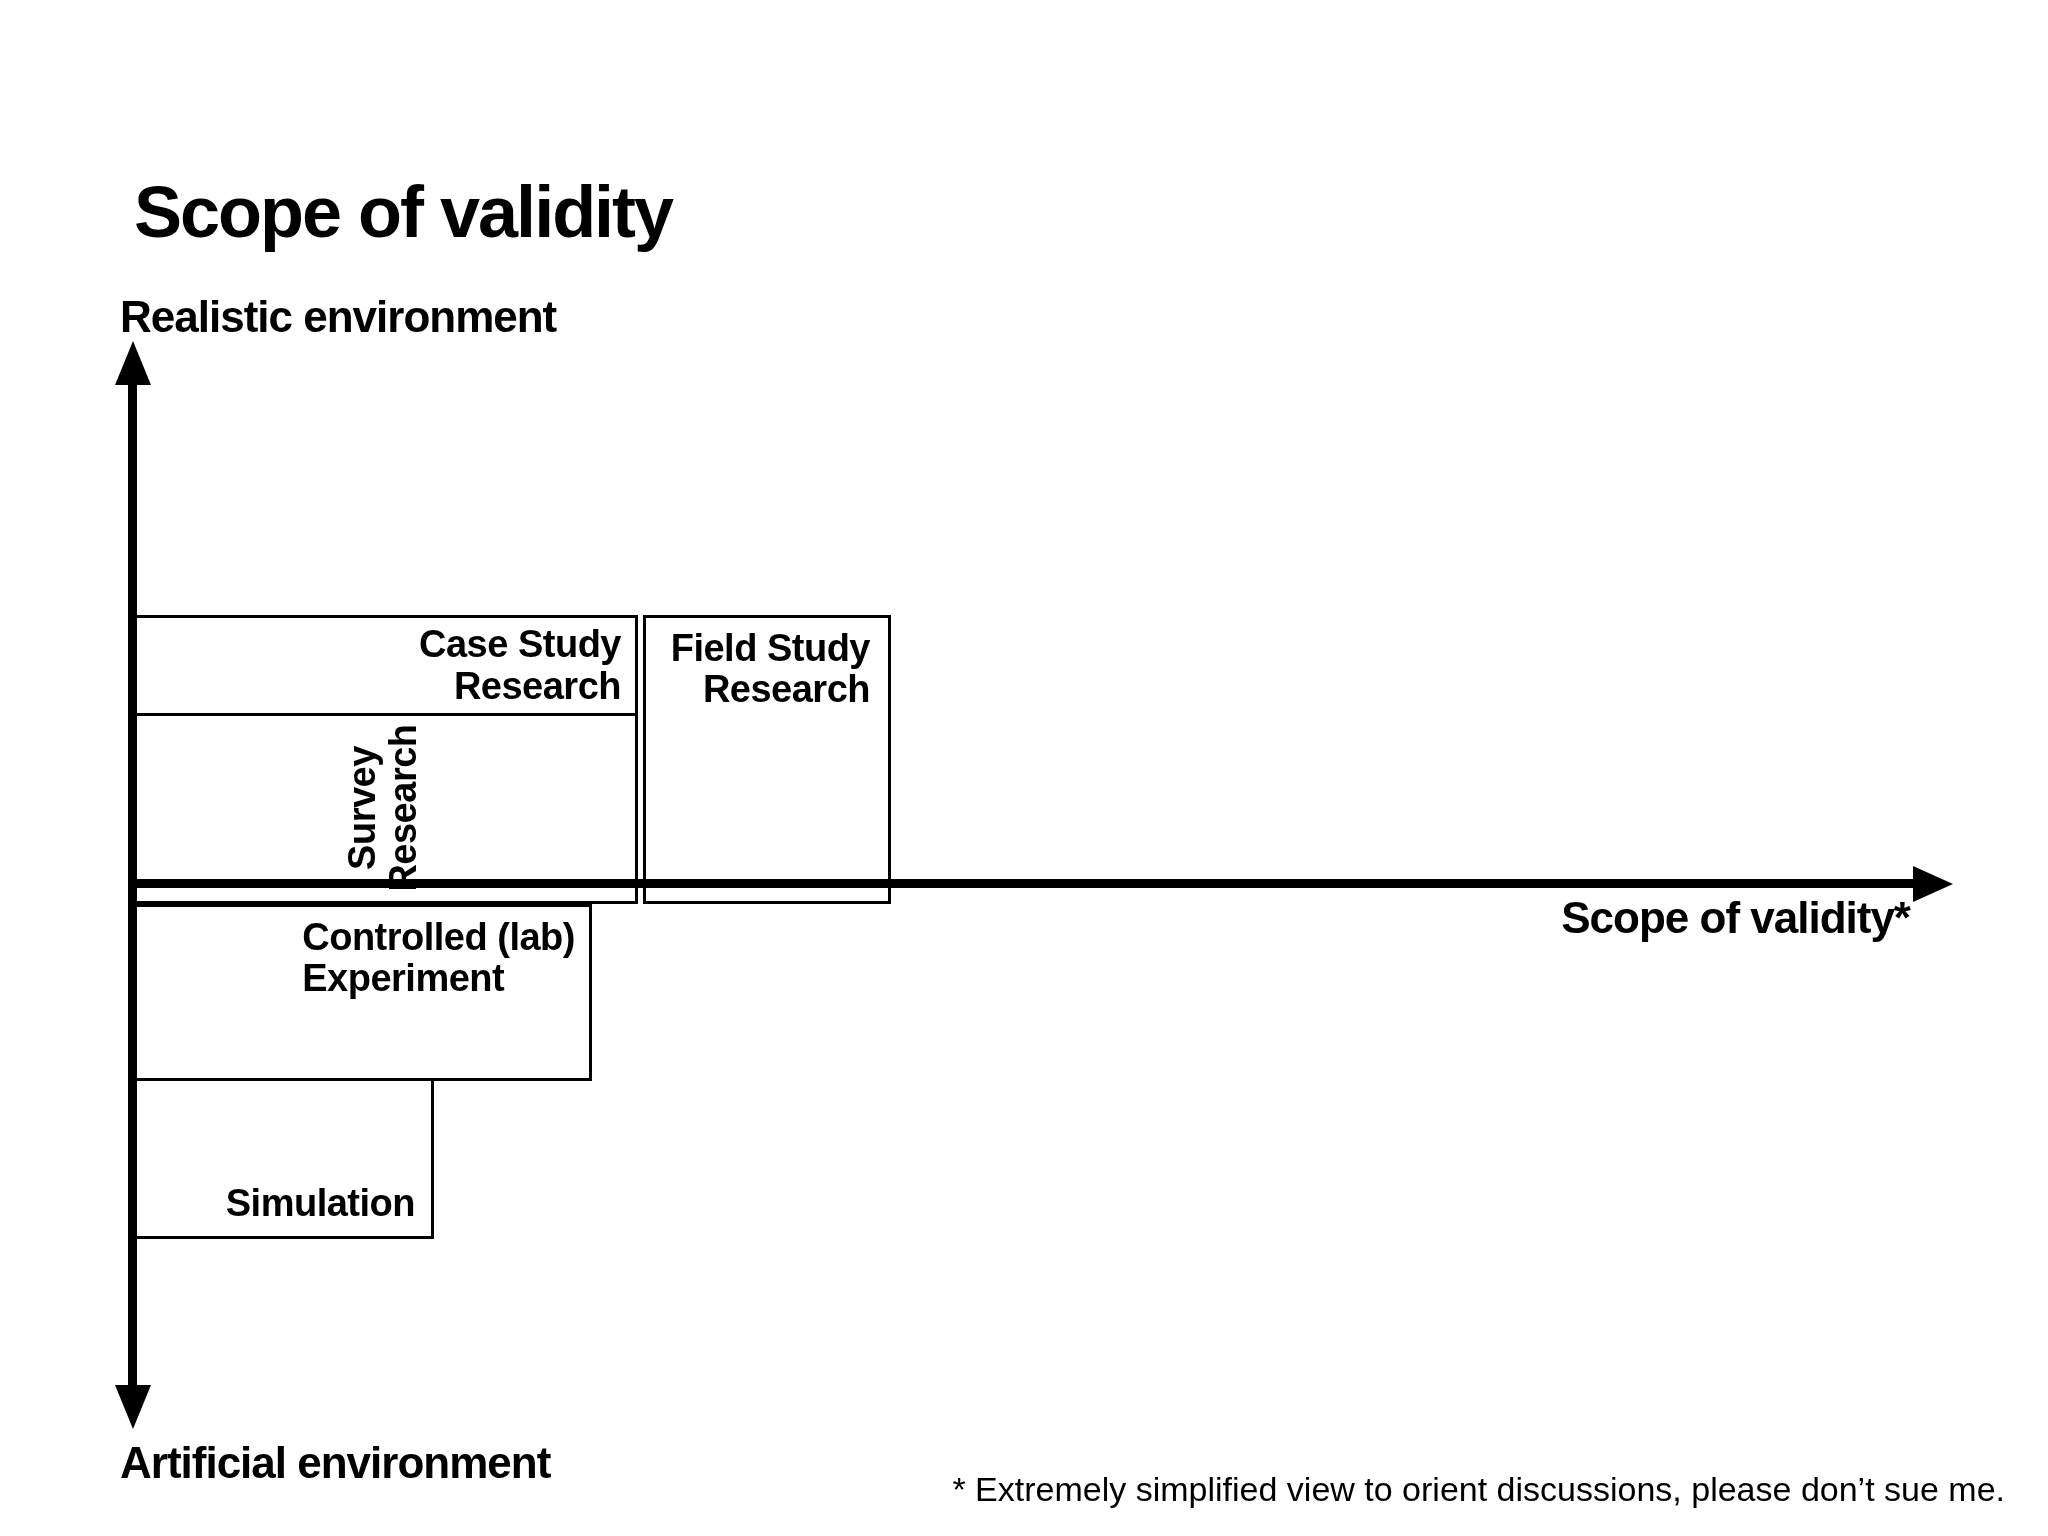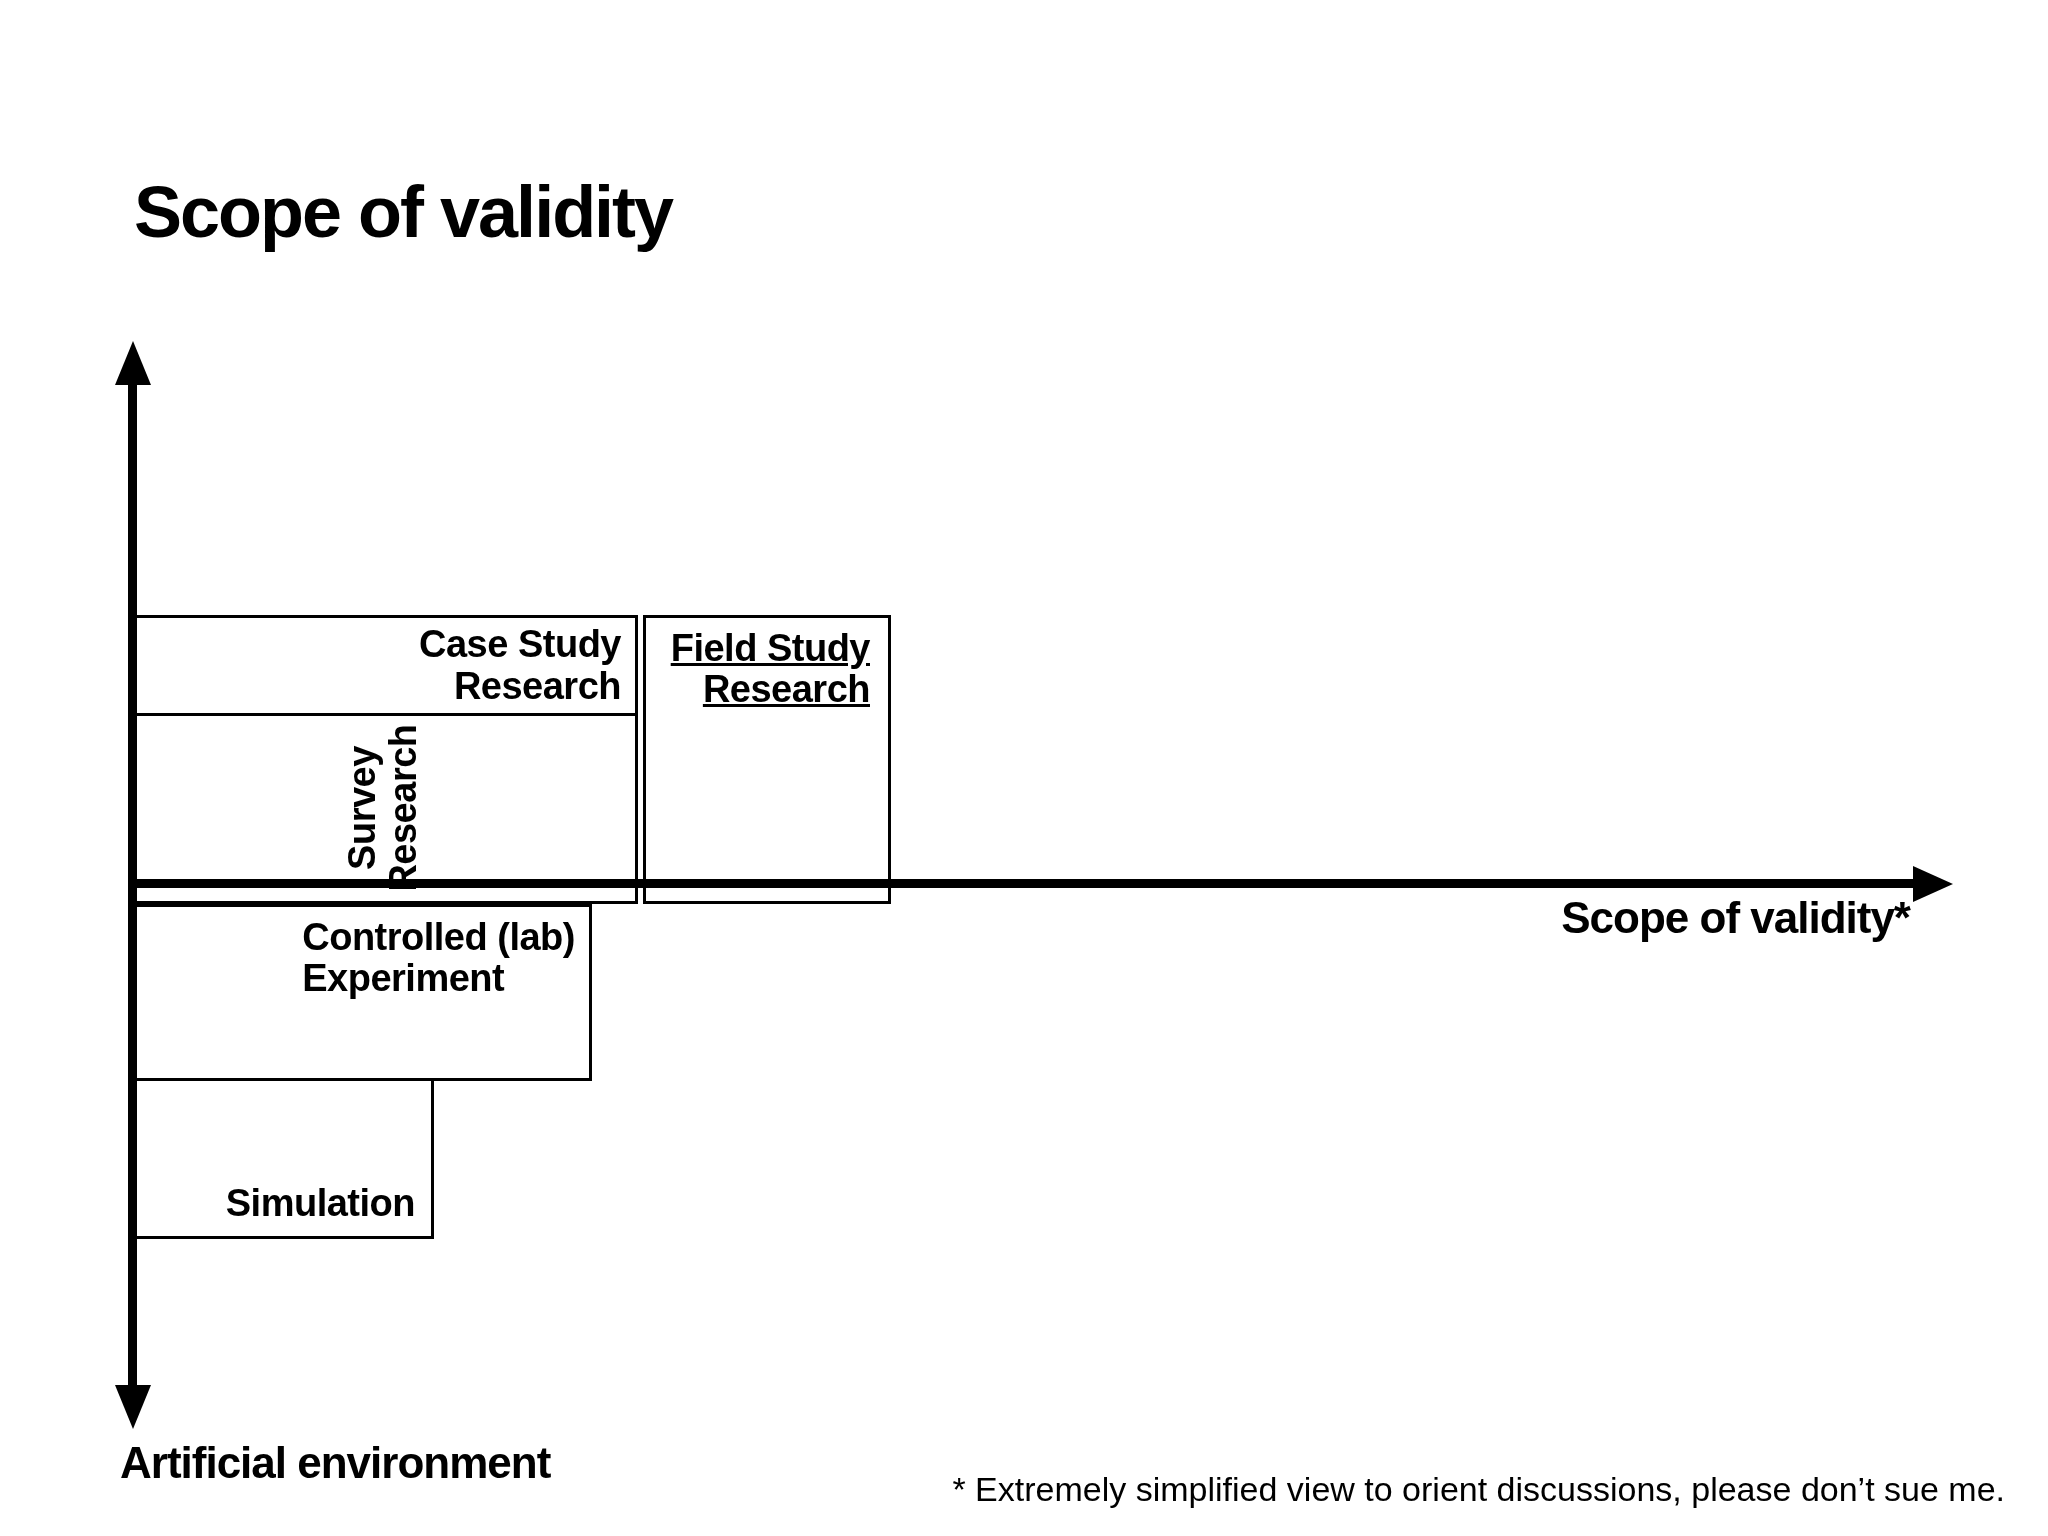--- a/index.html
+++ b/index.html
@@ -49,41 +49,42 @@
   }
   .multiline{ white-space:pre-line; }
   #box-case-study{ left:128px; top:594px; width:510px; height:101px;
     align-items:center; justify-content:flex-end;
     padding-right:14px; text-align:right; }
   #box-survey{ left:128px; top:692px; width:510px; height:191px;
     align-items:center; justify-content:center; }
   #box-survey .rotated{ transform:rotate(-90deg); text-align:center; }
   #box-field-study{ left:643px; top:594px; width:248px; height:289px;
     align-items:flex-start; justify-content:flex-end;
-    padding:10px 18px 0 0; text-align:right;text-decoration:underline; }
+    padding:10px 18px 0 0; text-align:right; }
   #box-controlled{ left:128px; top:883px; width:464px; height:177px;
     align-items:flex-start; justify-content:flex-end;
     padding:10px 14px 0 0; }
   #box-simulation{ left:128px; top:1057px; width:306px; height:161px;
     align-items:flex-end; justify-content:flex-end;
     padding:0 16px 12px 0; text-align:right; }
 
   .footnote{
     position:absolute; right:43px; top:1472px;
     font-size:34px; font-weight:normal; line-height:1; letter-spacing:0;
     white-space:nowrap; text-align:right;margin-left:12px;
   }
 </style>
 </head>
 <body>
 
 <div class="slide">
 
   <div class="slide-title">Scope of validity</div>
 
+  <div id="y-top-label" class="axis-end-label">Realistic environment</div>
   <div id="y-bottom-label" class="axis-end-label">Artificial environment</div>
   <div id="x-label" class="axis-end-label">Scope of validity*</div>
 
   <div id="y-axis-line" class="axis-line"></div>
   <div id="x-axis-line" class="axis-line"></div>
   <div id="y-arrow-up" class="arrowhead"></div>
   <div id="y-arrow-down" class="arrowhead"></div>
   <div id="x-arrow-right" class="arrowhead"></div>
 
   <div id="box-case-study" class="method-box">

